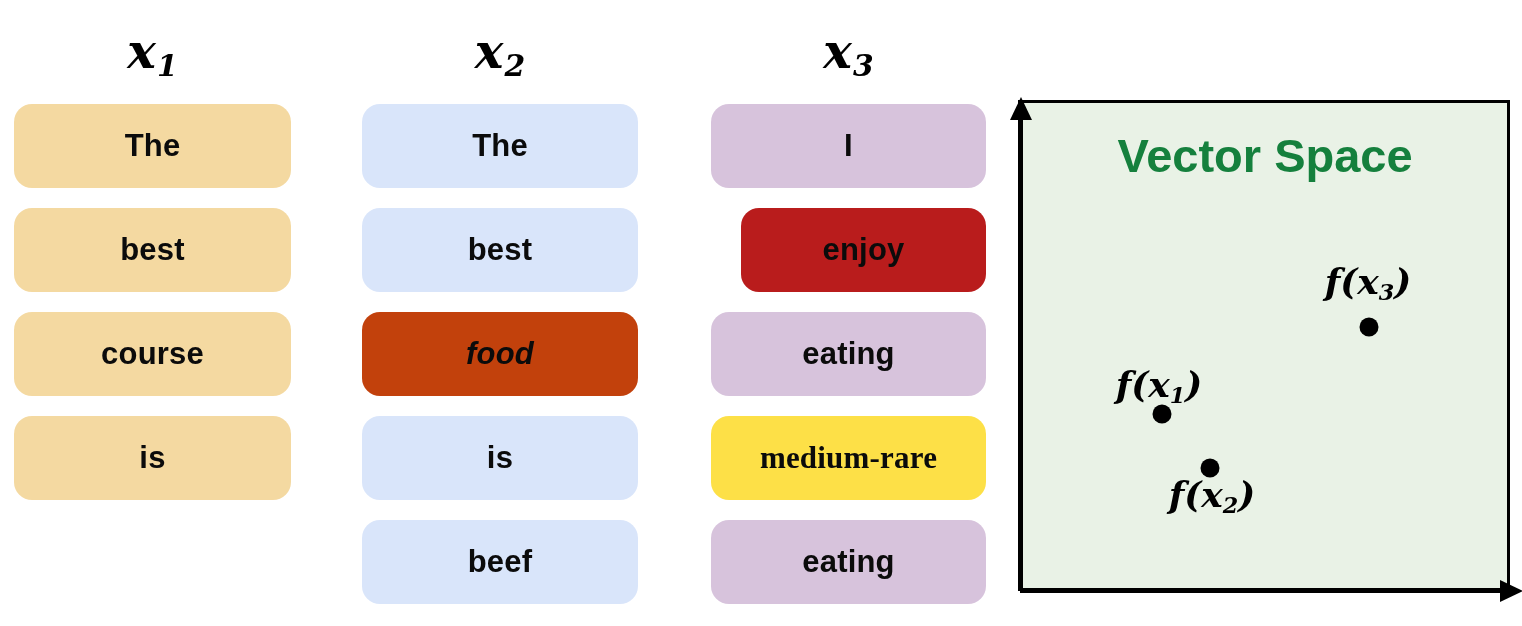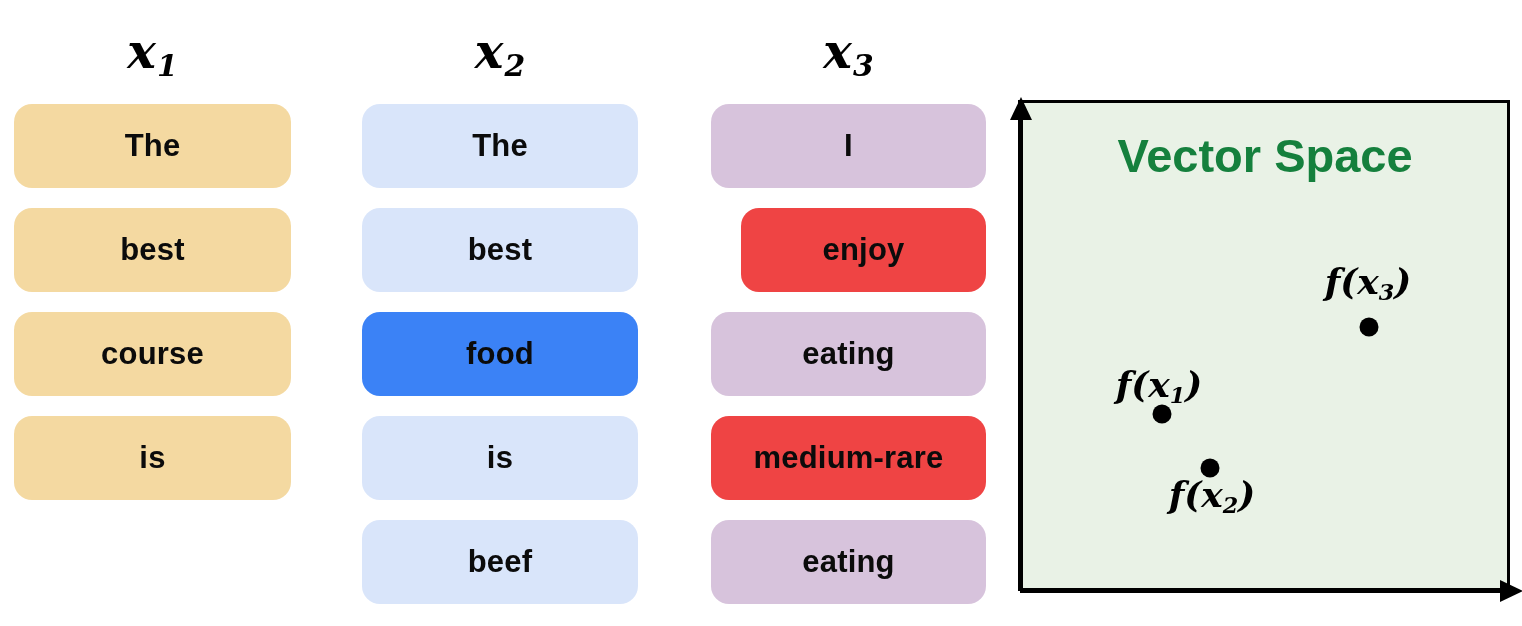--- a/index.html
+++ b/index.html
@@ -179,45 +179,45 @@
 
   <div class="token-col col-x2">
     <div class="col-header"><span>x</span><sub>2</sub></div>
     <div class="token-stack">
       <div class="token-box" style="background: rgb(217, 229, 250);">
           <span>The</span>
         </div>
       <div class="token-box" style="background: rgb(217, 229, 250);">
           <span>best</span>
         </div>
-      <div class="token-box" style="background: #3b82f6;">
+      <div class="token-box" style="background: #c2410c; font-style: italic;">
           <span>food</span>
         </div>
       <div class="token-box" style="background: rgb(217, 229, 250);">
           <span>is</span>
         </div>
       <div class="token-box" style="background: rgb(217, 229, 250);">
           <span>beef</span>
         </div>
     </div>
   </div>
 
   <div class="token-col col-x3">
     <div class="col-header"><span>x</span><sub>3</sub></div>
     <div class="token-stack">
       <div class="token-box" style="background: rgb(215, 195, 220);">
           <span>I</span>
         </div>
-      <div class="token-box" style="background: #ef4444; margin-left: 30px;">
+      <div class="token-box" style="background: #b91c1c; margin-left: 30px;">
           <span>enjoy</span>
         </div>
       <div class="token-box" style="background: rgb(215, 195, 220);">
           <span>eating</span>
         </div>
-      <div class="token-box" style="background: #ef4444;">
+      <div class="token-box" style="background: #fde047; font-family: Liberation Serif, serif;">
           <span>medium-rare</span>
         </div>
       <div class="token-box" style="background: rgb(215, 195, 220);">
           <span>eating</span>
         </div>
     </div>
   </div>
 
   <div class="vs-panel">
     <div class="vs-box" style="background: rgb(233, 242, 230);"></div>

